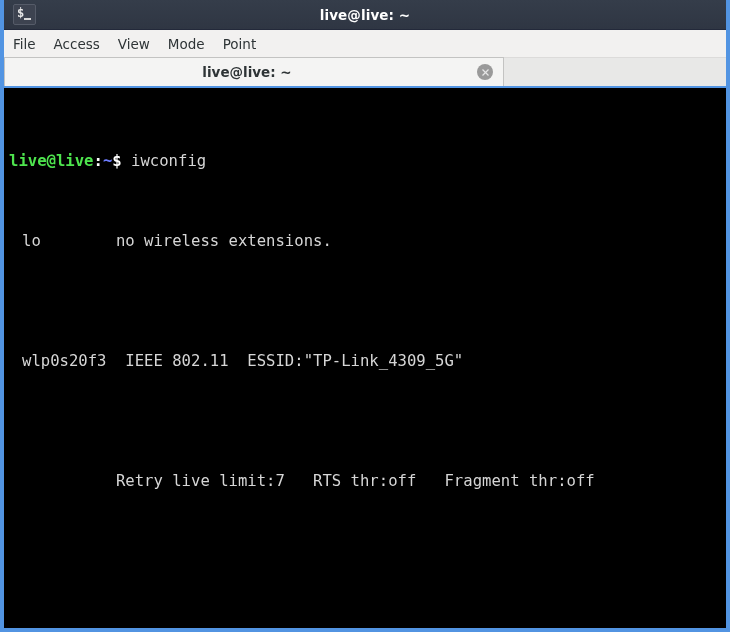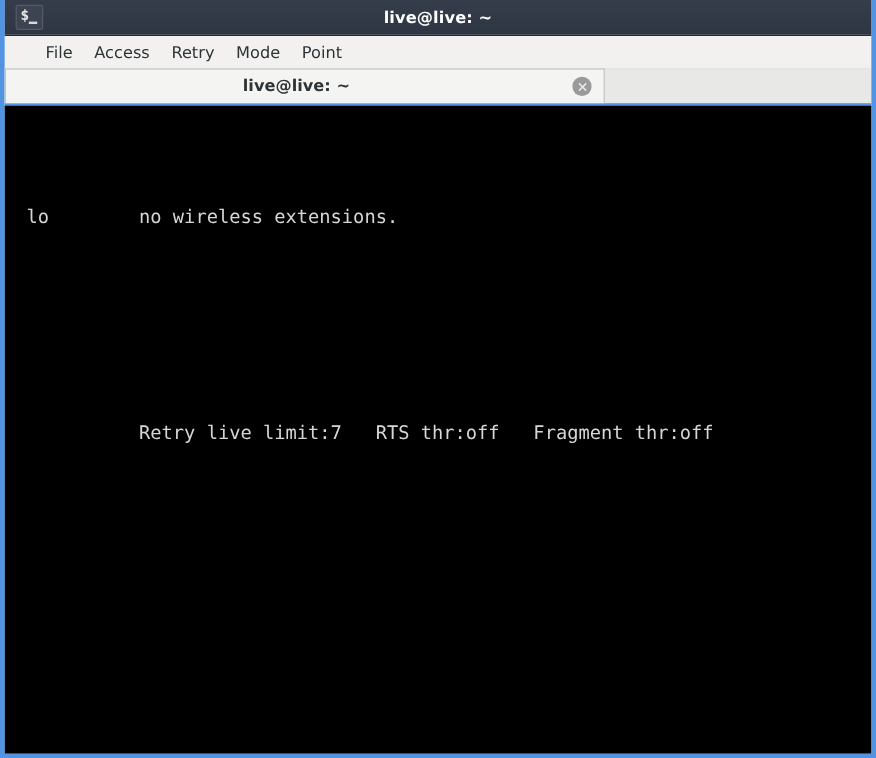--- a/index.html
+++ b/index.html
@@ -80,21 +80,21 @@
   }
 
   
   .menubar {
     flex: 0 0 28px;
     height: 28px;
     background: #f2f1f0;
     border-bottom: 1px solid #dcdbda;
     display: flex;
     align-items: center;
-    padding-left: 25px;
+    padding-left: 0;
     box-sizing: border-box;
   }
   .menu-item {
     font-size: 13.5px;
     color: #2e3436;
     padding: 2px 9px;
     font-family: "DejaVu Sans", sans-serif;
     cursor: default;
     white-space: nowrap;
   }
@@ -179,43 +179,45 @@
     <div class="title-icon">
       <span class="dollar">$</span>
       <span class="caret"></span>
     </div>
     <div class="title-text">live@live: ~</div>
   </div>
 
   <div class="menubar">
     <div class="menu-item">File</div>
     <div class="menu-item">Access</div>
-    <div class="menu-item">Retry</div>
+    <div class="menu-item">View</div>
     <div class="menu-item">Mode</div>
     <div class="menu-item">Point</div>
   </div>
 
   <div class="tabbar">
     <div class="tab">
       <span class="tab-label">live@live: ~</span>
       <span class="tab-close">
         <svg width="11" height="11" viewBox="0 0 11 11" aria-hidden="true">
           <line x1="2.5" y1="2.5" x2="8.5" y2="8.5" stroke="#e6e6e6" stroke-width="1.3"></line>
           <line x1="8.5" y1="2.5" x2="2.5" y2="8.5" stroke="#e6e6e6" stroke-width="1.3"></line>
         </svg>
       </span>
     </div>
   </div>
 
   <div class="terminal">
     <div class="term-lines">
 
+      <div class="ln"><span class="user">live@live</span><span class="colon">:</span><span class="path">~</span><span class="dollarsign">$</span><span class="cmd"> iwconfig</span></div>
 
       <div class="ln out">lo        no wireless extensions.</div>
       <div class="ln out"></div>
+      <div class="ln out">wlp0s20f3  IEEE 802.11  ESSID:"TP-Link_4309_5G"</div>
       <div class="ln out"></div>
       <div class="ln out">          Retry live limit:7   RTS thr:off   Fragment thr:off</div>
       
       
       
       
       
 
       
 

